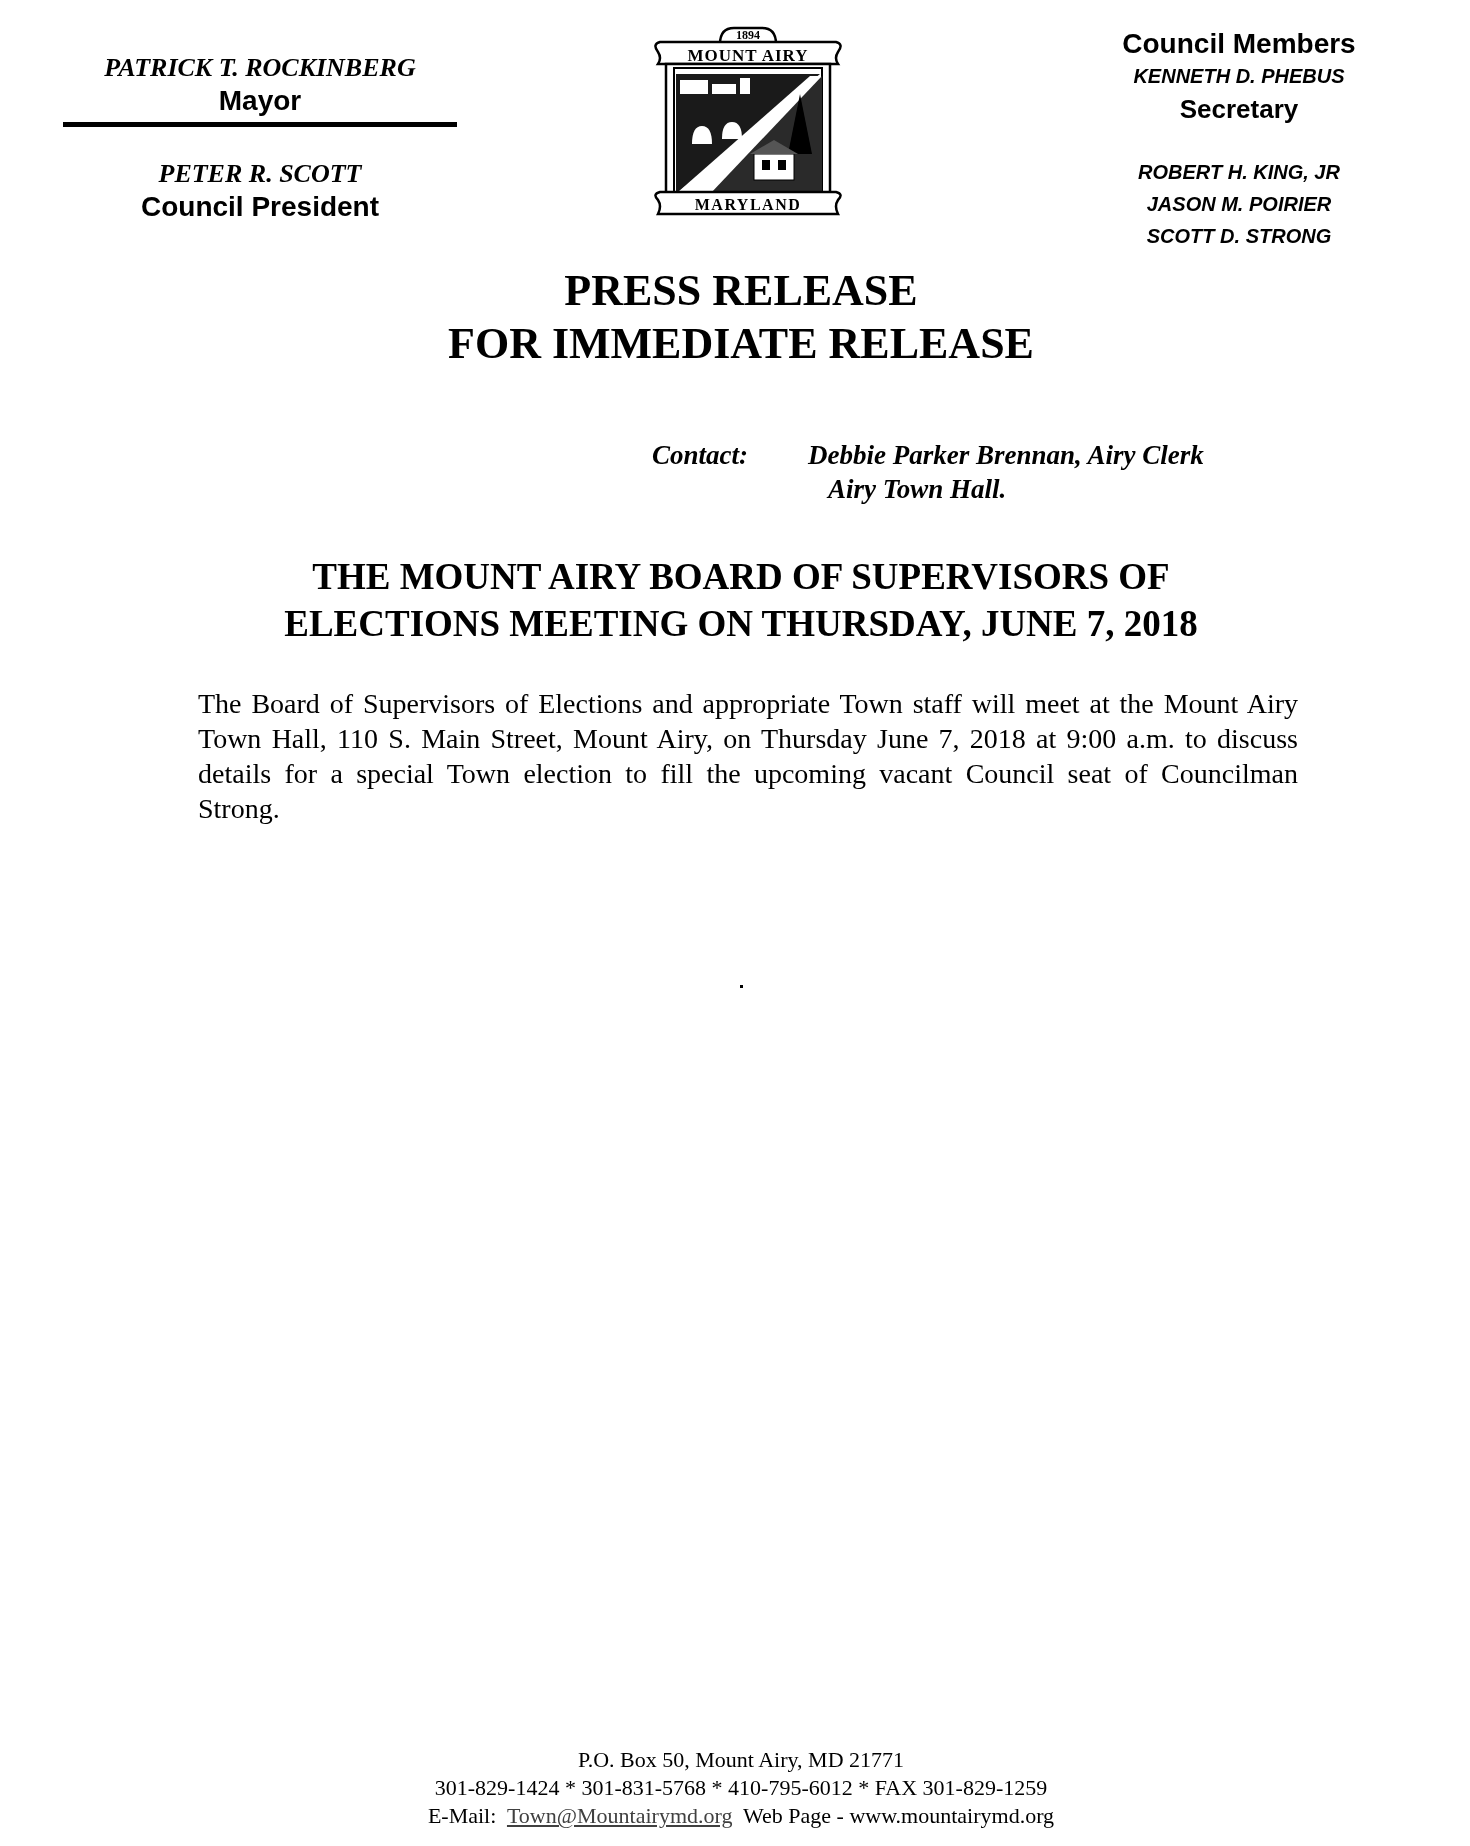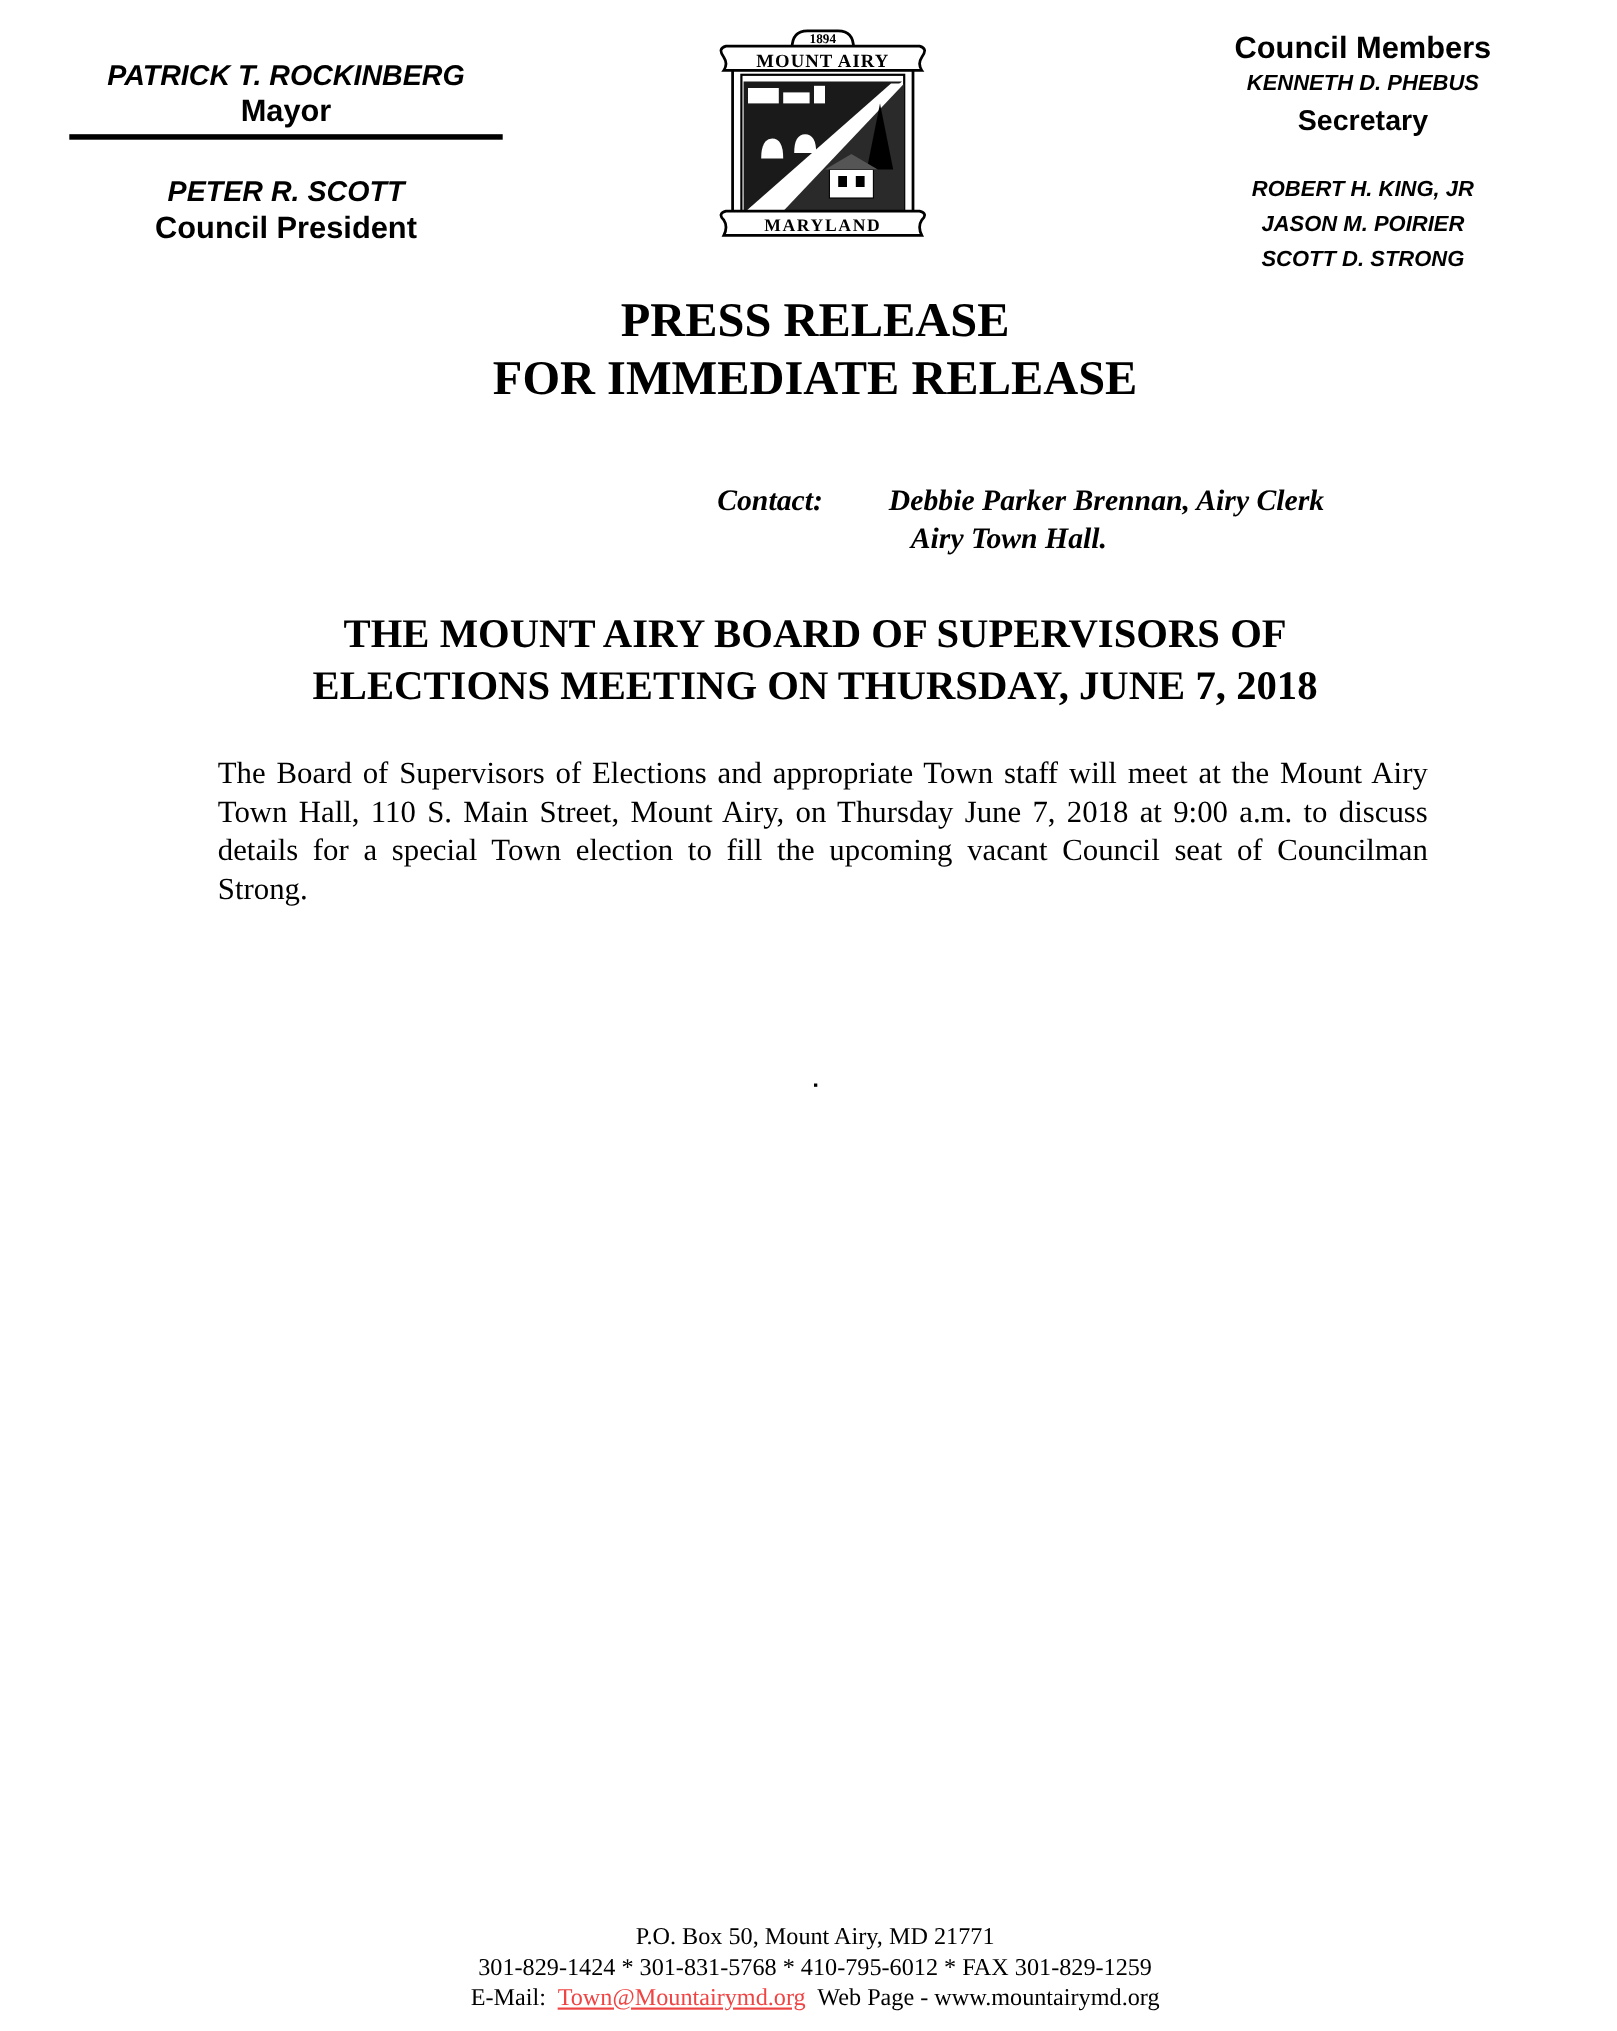--- a/index.html
+++ b/index.html
@@ -3,21 +3,21 @@
 <meta charset="utf-8">
 <style>
   html, body { margin: 0; padding: 0; background: #ffffff; }
   body { width: 1470px; height: 1846px; position: relative; overflow: hidden; color: #000; }
   .abs { position: absolute; }
   .sans { font-family: "Liberation Sans", "DejaVu Sans", sans-serif; }
   .serif { font-family: "Liberation Serif", "DejaVu Serif", serif; }
 
   
   .left-col { left: 60px; top: 52px; width: 400px; text-align: center; }
-  .left-col .name { font-weight: bold; font-style: italic; font-size: 26px; line-height: 32px; display: block; }
+  .left-col .name { font-weight: bold; font-style: italic; font-size: 26px; line-height: 32px; display: block; font-family: Liberation Serif, serif; }
   .left-col .role { font-weight: bold; font-size: 28px; line-height: 34px; display: block; text-align: center; }
   .left-rule { left: 63px; top: 122px; width: 394px; height: 5px; background: #000; }
   .left-col2 { left: 60px; top: 158px; width: 400px; text-align: center; }
 
   
   .right-col { left: 1074px; top: 28px; width: 330px; text-align: center; }
   .right-col .hdr { font-weight: bold; font-size: 28px; line-height: 32px; display: block; }
   .right-col .name { font-weight: bold; font-style: italic; font-size: 20px; line-height: 32px; display: block; }
   .right-col .role { font-weight: bold; font-size: 26px; line-height: 34px; display: block; }
   .right-col .gap { height: 30px; }
@@ -33,21 +33,21 @@
   
   .body-text { left: 198px; width: 1100px; top: 686px; font-size: 28px; line-height: 35px; text-align: justify; }
   .body-text p { margin: 0; }
   .body-text p + p { margin-top: 35px; }
   .body-text .p1 { text-align-last: left; }
 
   .stray-dot { left: 740px; top: 985px; width: 3px; height: 3px; background: #000; }
 
   
   .footer { left: 0; width: 1482px; top: 1746px; text-align: center; font-size: 22px; line-height: 28px; }
-  .footer a { color: #ef4444; }
+  .footer a { color: #404040; }
 </style>
 </head>
 <body>
 
 <div class="abs left-col sans">
   <span class="name">PATRICK T. ROCKINBERG</span>
   <span class="role">Mayor</span>
 </div>
 <div class="abs left-rule"></div>
 <div class="abs left-col left-col2 sans">

